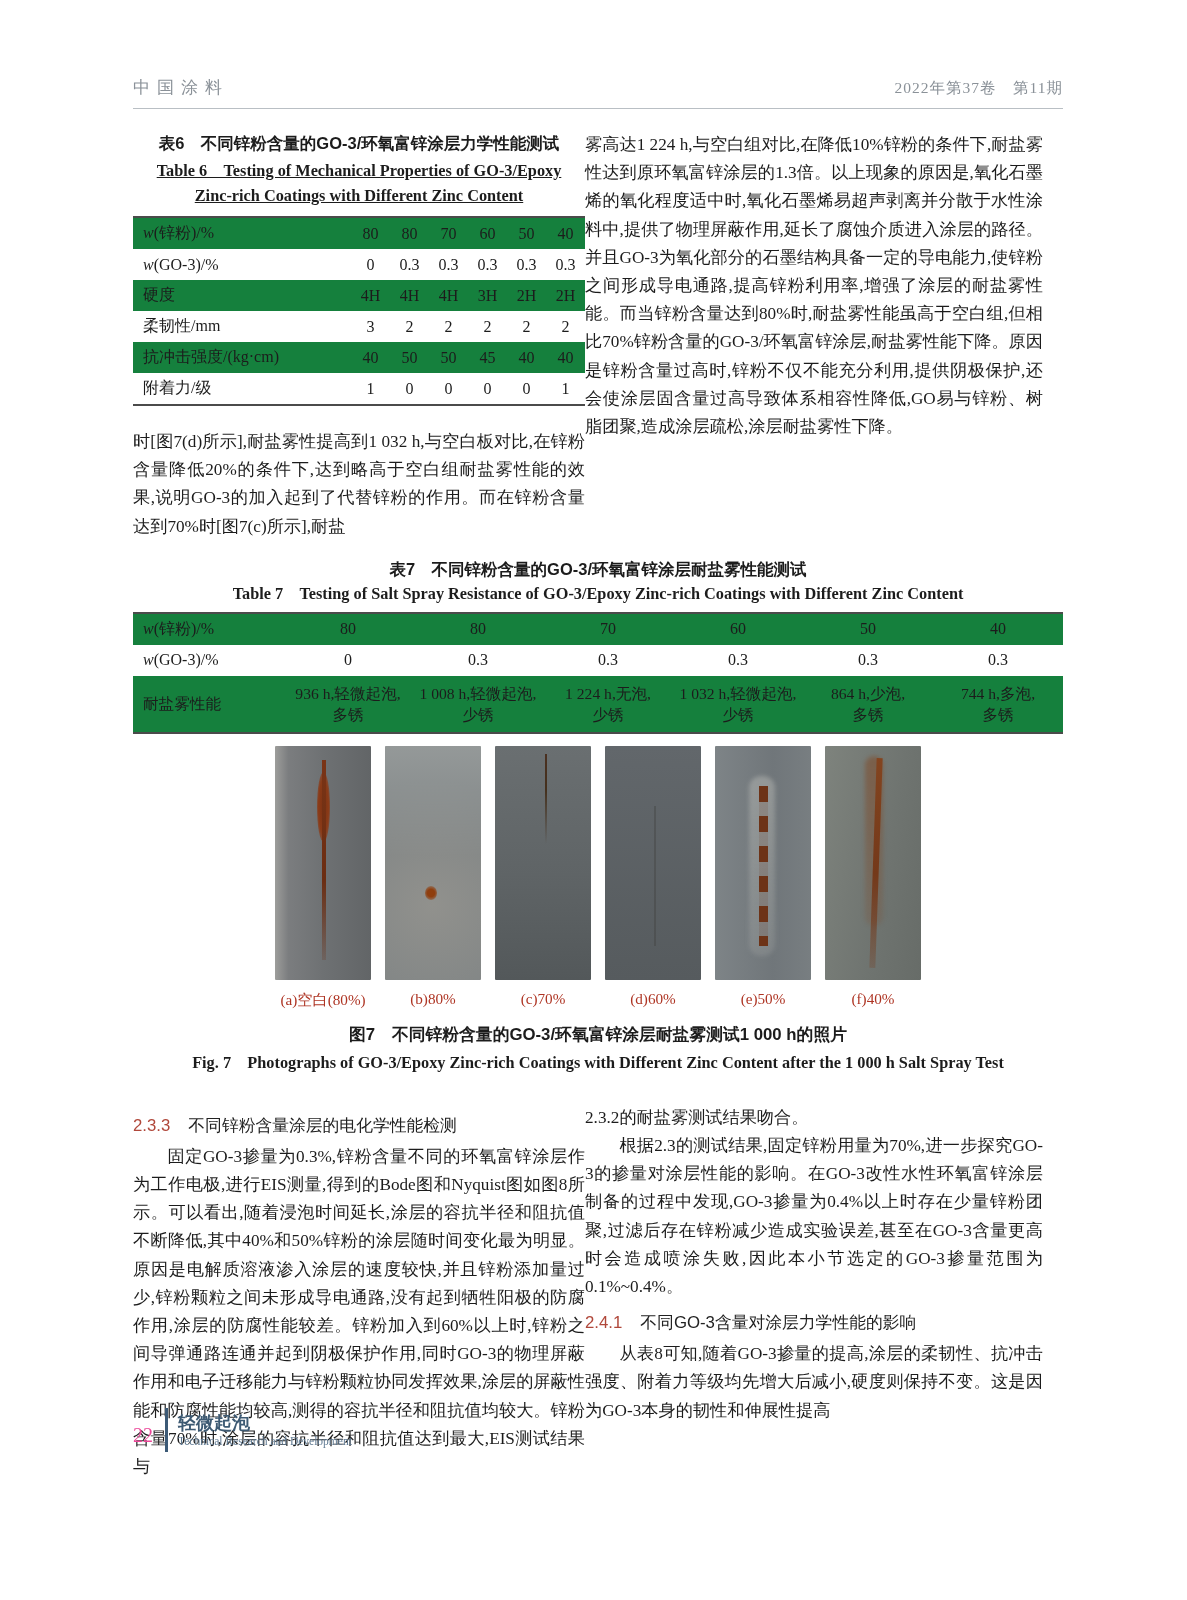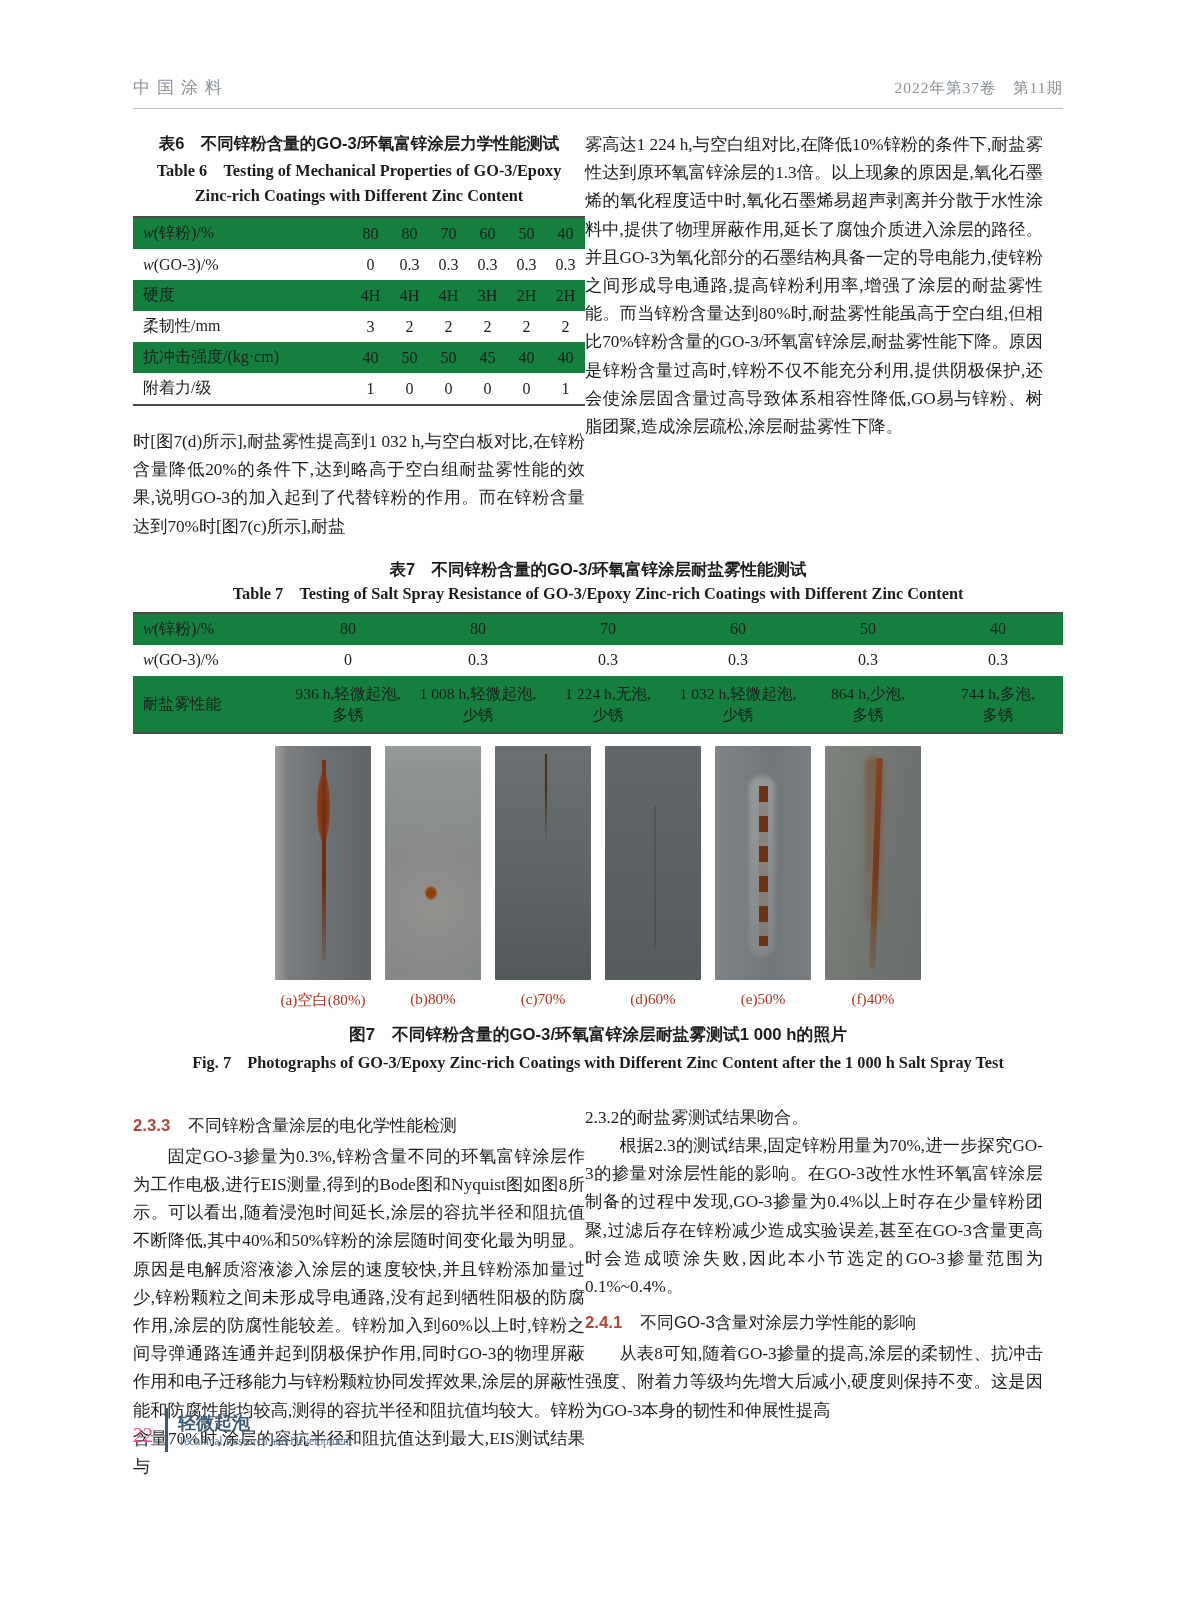--- a/index.html
+++ b/index.html
@@ -75,21 +75,21 @@
   .photo-caps { display:flex; justify-content:center; gap:14px; margin-top:10px; }
   .photo-caps .cap { width:96px; text-align:center; white-space:nowrap;
     font-size:15.2px; color:#ae3423; }
   .fig-zh { font-family:"Liberation Sans","DejaVu Sans",sans-serif; font-weight:bold;
     font-size:16.8px; text-align:center; margin-top:12px; }
   .fig-en { font-weight:bold; font-size:16.3px; text-align:center; margin-top:6px; }
 
   
   .sec-line { display:flex; align-items:baseline; margin:10px 0 6px 0;
     font-family:"Liberation Sans","DejaVu Sans",sans-serif; font-size:16.8px; }
-  .sec-num { color:#b0473a; margin-right:18px; font-weight:bold; }
+  .sec-num { color:#b0473a; margin-right:18px; font-weight:normal; }
   .sec-ttl { color:#222; }
   .sec-red { display:flex; margin:6px 0 6px 0; font-family:"Liberation Sans","DejaVu Sans",sans-serif;
     font-weight:bold; font-size:17.2px; color:#a43a2b; line-height:29px; }
   .sec-red .num { width:50px; flex:0 0 auto; }
 
   
   .footer { position:absolute; left:133px; bottom:48px; display:flex; align-items:center; }
   .pg-num { font-size:20px; color:#ec4899; margin-right:12px; padding-top:10px; }
   .foot-bar { width:3px; height:44px; background:#3c5a76; margin-right:10px; }
   .foot-zh { font-family:"Liberation Sans","DejaVu Sans",sans-serif; font-weight:bold;
@@ -103,21 +103,21 @@
 
   <div class="hdr">
     <span class="hdr-journal">中国涂料</span>
     <span class="hdr-issue">2022年第37卷　第11期</span>
   </div>
 
   <div class="cols">
     <div class="col-l">
 
       <div class="tcap-zh">表6　不同锌粉含量的GO-3/环氧富锌涂层力学性能测试</div>
-      <div class="tcap-en" style="padding:0 14px;">Table 6　Testing of Mechanical Properties of GO-3/Epoxy Zinc-rich Coatings with Different Zinc Content</div>
+      <div class="tcap-en" style="padding:0 14px;text-decoration:underline;">Table 6　Testing of Mechanical Properties of GO-3/Epoxy Zinc-rich Coatings with Different Zinc Content</div>
 
       <div class="ztable t6">
         <div class="zrow shaded">
           <span class="lab"><span class="wit">w</span><span>(锌粉)/%</span></span>
           <span class="val">80</span>
           <span class="val">80</span>
           <span class="val">70</span>
           <span class="val">60</span>
           <span class="val">50</span>
           <span class="val">40</span>

